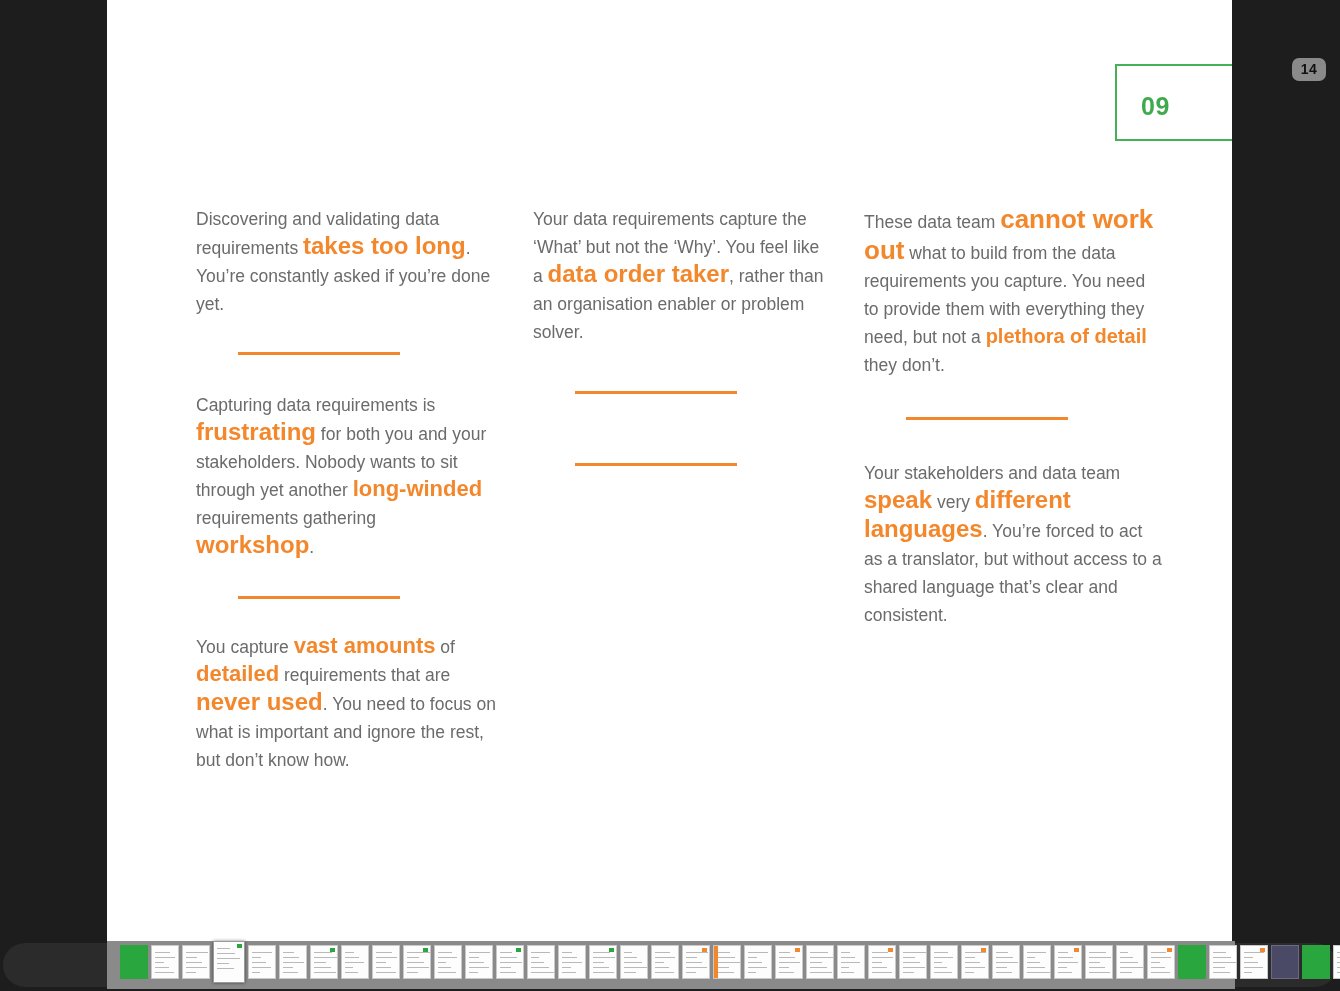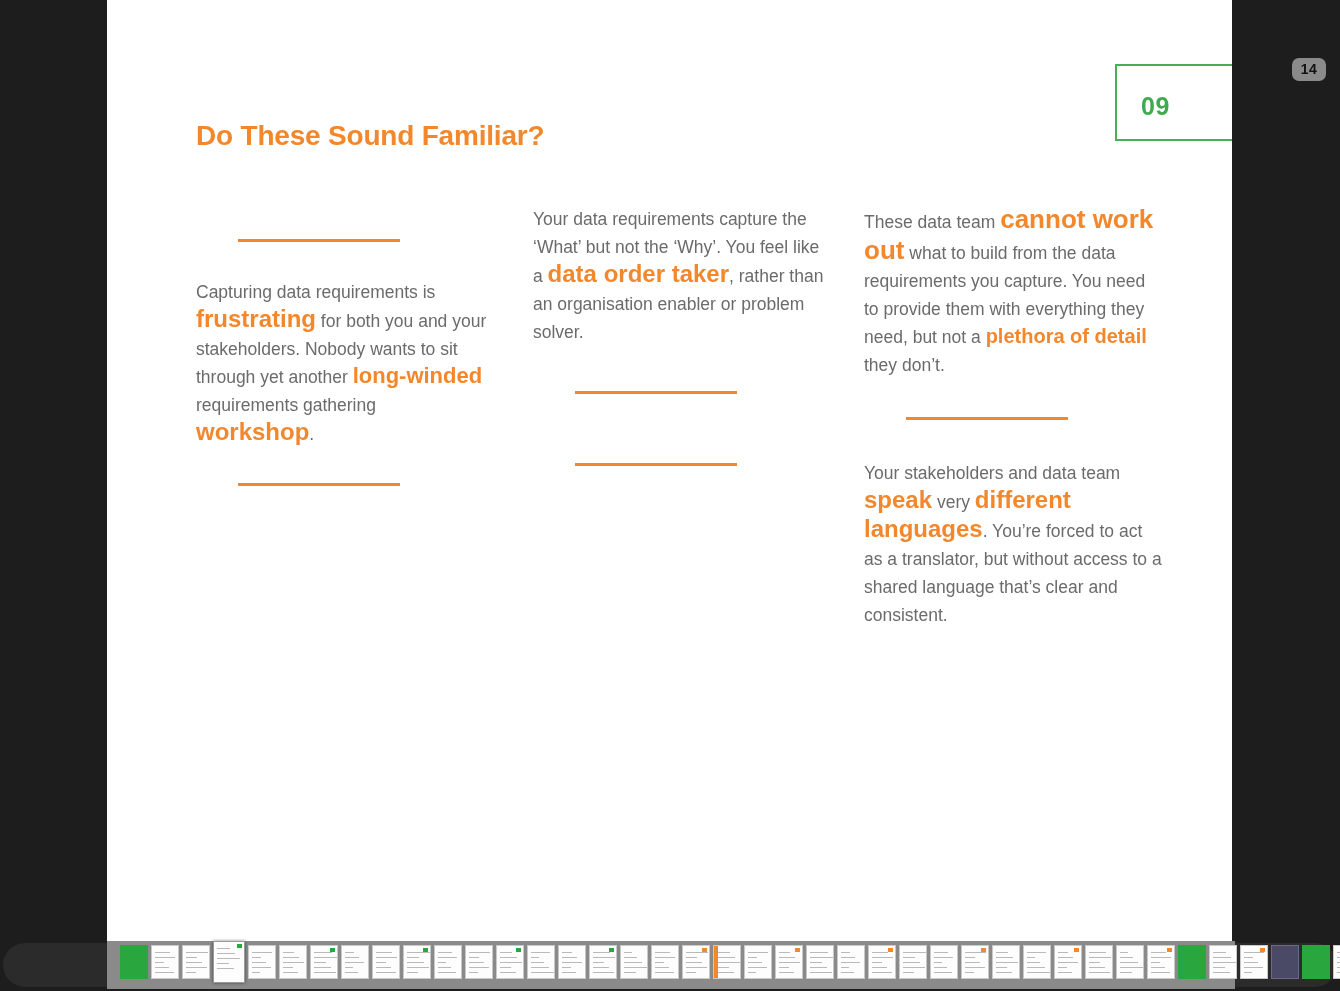--- a/index.html
+++ b/index.html
@@ -217,30 +217,31 @@
 <div id="viewer">
 
   <div id="page-badge">14</div>
 
   <div id="slide">
 
     <div id="number-box">
       <span class="num">09</span>
     </div>
 
-    <div id="slide-title">Do These Sound Familiar?</div>
 
     <div class="column" id="col-1">
+      <div class="block"><span>Discovering and validating data requirements </span><span class="hl s1">takes too long</span><span>. You’re constantly asked if you’re done yet.</span></div>
       <div class="sp-a"></div>
       <hr class="divider div-a">
       <div class="sp-b"></div>
       <div class="block"><span>Capturing data requirements is </span><span class="hl s1">frustrating</span><span> for both you and your stakeholders. Nobody wants to sit through yet another </span><span class="hl s2">long-winded</span><span> requirements gathering </span><span class="hl s1">workshop</span><span>.</span></div>
       <div class="sp-c"></div>
       <hr class="divider div-b">
       <div class="sp-d"></div>
+      <div class="block"><span>You capture </span><span class="hl s2">vast amounts</span><span> of </span><span class="hl s2">detailed</span><span> requirements that are </span><span class="hl s1">never used</span><span>. You need to focus on what is important and ignore the rest, but don’t know how.</span></div>
     </div>
 
     <div class="column" id="col-2">
       <div class="block"><span>Your data requirements capture the ‘</span><span class="q">What</span><span>’ but not the ‘</span><span class="q">Why</span><span>’. You feel like a </span><span class="hl s1">data order taker</span><span>, rather than an organisation enabler or problem solver.</span></div>
       <div class="sp-a"></div>
       <hr class="divider div-a">
       <div class="sp-b"></div>
       <div class="sp-c"></div>
       <hr class="divider div-b">
       <div class="sp-d"></div>

